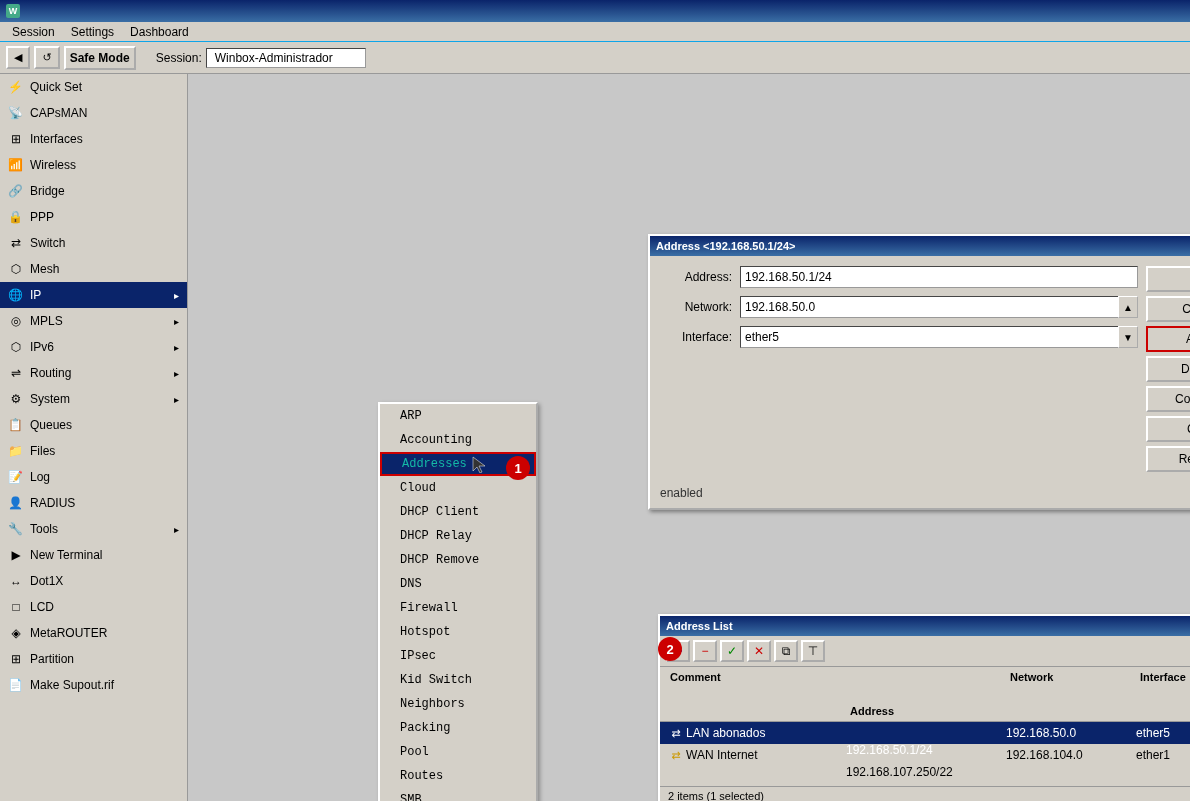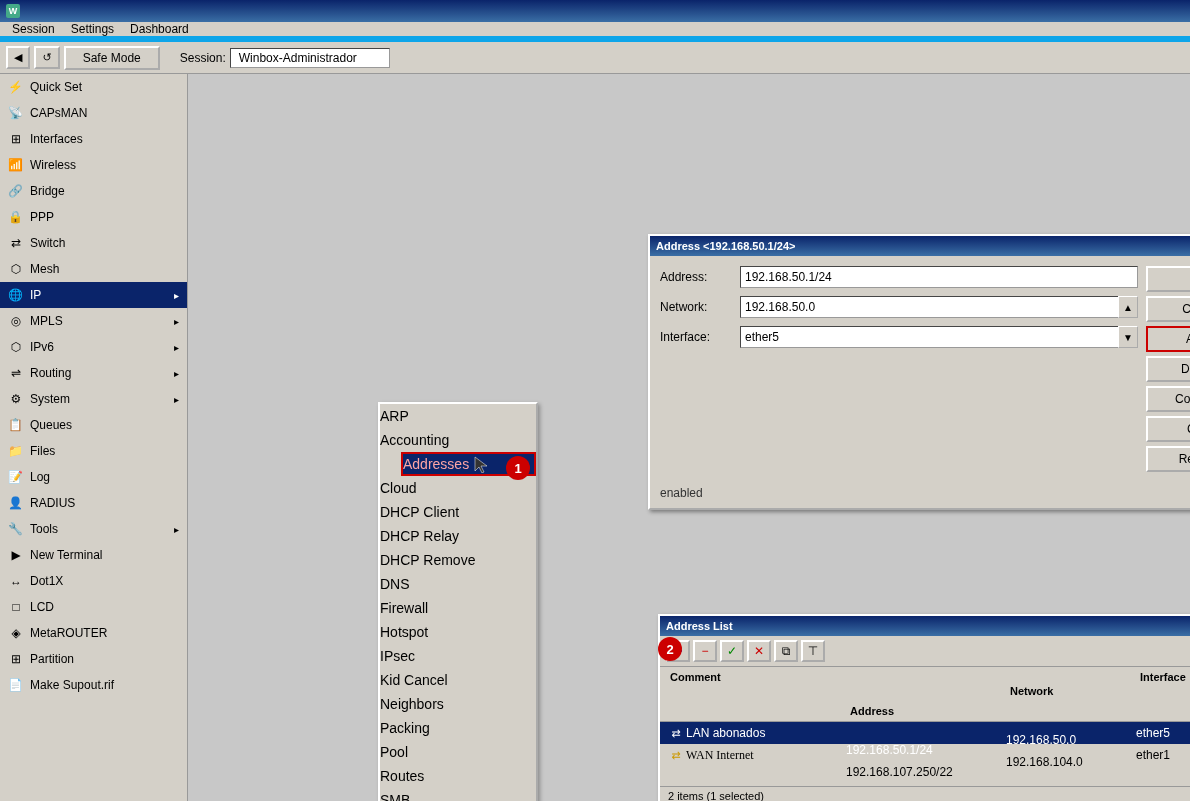--- a/index.html
+++ b/index.html
@@ -33,21 +33,21 @@
       font-size: 9px; color: white;
     }
 
     
     .menu-bar {
       background: #d4d0c8;
       height: 20px;
       display: flex;
       align-items: center;
       padding: 0 4px;
-      border-bottom: 6px solid #0ea5e9;
+      border-bottom: 1px solid #0ea5e9;
       font-size: 12px;
     }
     .menu-bar span {
       padding: 2px 8px;
       cursor: pointer;
     }
 
     
     .toolbar {
       background: #d4d0c8;
@@ -62,23 +62,23 @@
       background: #d4d0c8;
       border: 2px outset #fff;
       padding: 3px 6px;
       cursor: pointer;
       font-size: 11px;
       display: flex; align-items: center; gap: 3px;
     }
     .safe-mode-btn {
       background: #d4d0c8;
       border: 2px outset #fff;
-      padding: 3px 17px;
-      font-size: 12px;
-      font-weight: normal;
+      padding: 3px 4px;
+      font-size: 12px;
+      font-weight: bold;
       cursor: pointer;
       text-align: right;
     }
     .session-label { font-size: 12px; margin-left: 16px; }
     .session-value {
       background: white;
       border: 1px inset #999;
       padding: 2px 8px;
       font-size: 12px;
       min-width: 160px;
@@ -162,20 +162,21 @@
       gap: 4px;
       width: 110px;
     }
     .field-row {
       display: flex;
       align-items: center;
       margin-bottom: 8px;
     }
     .field-label {
       width: 80px;
+      text-align: right;
       padding-right: 8px;
       font-size: 12px;
     }
     .field-input {
       flex: 1;
       height: 22px;
       background: white;
       border: 1px inset #999;
       padding: 2px 4px;
       font-size: 12px;
@@ -251,21 +252,21 @@
       display: flex;
       background: #d4d0c8;
       border-bottom: 1px solid #999;
       padding: 2px 6px;
       font-size: 11px;
       font-weight: bold;
     }
     .list-header { padding: 2px 4px; cursor: pointer; }
     .col-comment { width: 180px; }
     .col-address { width: 160px; margin-top: 34px; }
-    .col-network { width: 130px; margin-top: 14px; }
+    .col-network { width: 130px; }
     .col-interface { flex: 1; }
     .list-row {
       display: flex;
       padding: 2px 6px;
       align-items: center;
       height: 22px;
       font-size: 12px;
     }
     .list-row.selected { background: #0a246a; color: white; }
     .list-row.selected .row-icon { color: white; }
@@ -287,32 +288,32 @@
       position: absolute;
       top: 328px;
       left: 190px;
       width: 160px;
       background: #d4d0c8;
       border: 2px outset #fff;
       box-shadow: 2px 2px 4px rgba(0,0,0,0.3);
       z-index: 100;
     }
     .submenu-item {
-      padding: 4px 0;
-      cursor: pointer;
-      font-size: 14px;
+      padding: 4px 20px;
+      cursor: pointer;
+      font-size: 12px;
       height: 24px;
       display: flex;
       align-items: center;
+      font-family: Liberation Mono, monospace;
     }
     .submenu-item.active-item {
       background: #0a246a;
-      color: #fca5a5;
+      color: #14b8a6;
       border: 2px solid #cc0000;
-      margin-left: 21px;
     }
 
     
     .badge {
       position: absolute;
       width: 24px; height: 24px;
       border-radius: 50%;
       background: #cc0000;
       color: white;
       display: flex;
@@ -464,21 +465,21 @@
         </svg>
       </div>
       <div class="submenu-item">Cloud</div>
       <div class="submenu-item">DHCP Client</div>
       <div class="submenu-item">DHCP Relay</div>
       <div class="submenu-item">DHCP Remove</div>
       <div class="submenu-item">DNS</div>
       <div class="submenu-item">Firewall</div>
       <div class="submenu-item">Hotspot</div>
       <div class="submenu-item">IPsec</div>
-      <div class="submenu-item">Kid Cancel</div>
+      <div class="submenu-item">Kid Switch</div>
       <div class="submenu-item">Neighbors</div>
       <div class="submenu-item">Packing</div>
       <div class="submenu-item">Pool</div>
       <div class="submenu-item">Routes</div>
       <div class="submenu-item">SMB</div>
     </div>
 
     <div class="badge" style="top: 382px; left: 318px;">1</div>
 
     <div class="win-dialog addr-dialog">
@@ -546,21 +547,21 @@
       <div class="list-row selected">
         <div class="row-icon lan-icon">⇄</div>
         <div class="col-comment" style="width:160px;">LAN abonados</div>
         <div class="col-address">192.168.50.1/24</div>
         <div class="col-network">192.168.50.0</div>
         <div class="col-interface">ether5</div>
       </div>
 
       <div class="list-row">
         <div class="row-icon wan-icon">⇄</div>
-        <div class="col-comment" style="width:160px;font-family:Liberation Serif, serif;">WAN Internet</div>
+        <div class="col-comment" style="width:160px;">WAN Internet</div>
         <div class="col-address">192.168.107.250/22</div>
         <div class="col-network">192.168.104.0</div>
         <div class="col-interface">ether1</div>
       </div>
       <div style="flex:1; min-height:20px;"></div>
       <div class="list-footer">2 items (1 selected)</div>
     </div>
 
     <div class="badge" style="top: 563px; left: 470px;">2</div>
 

